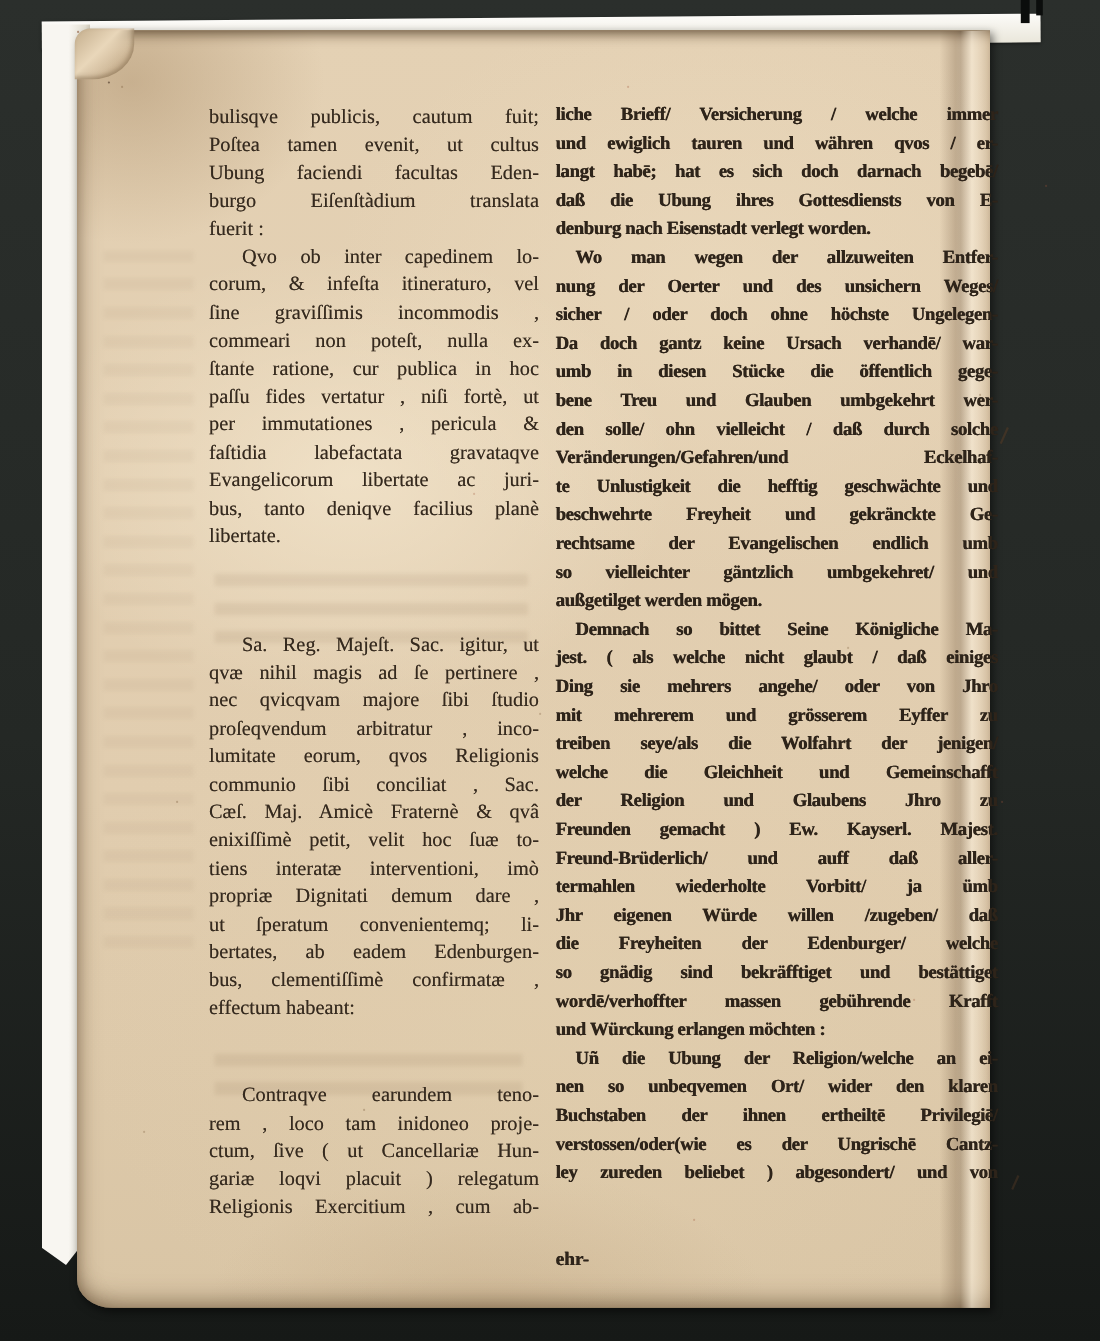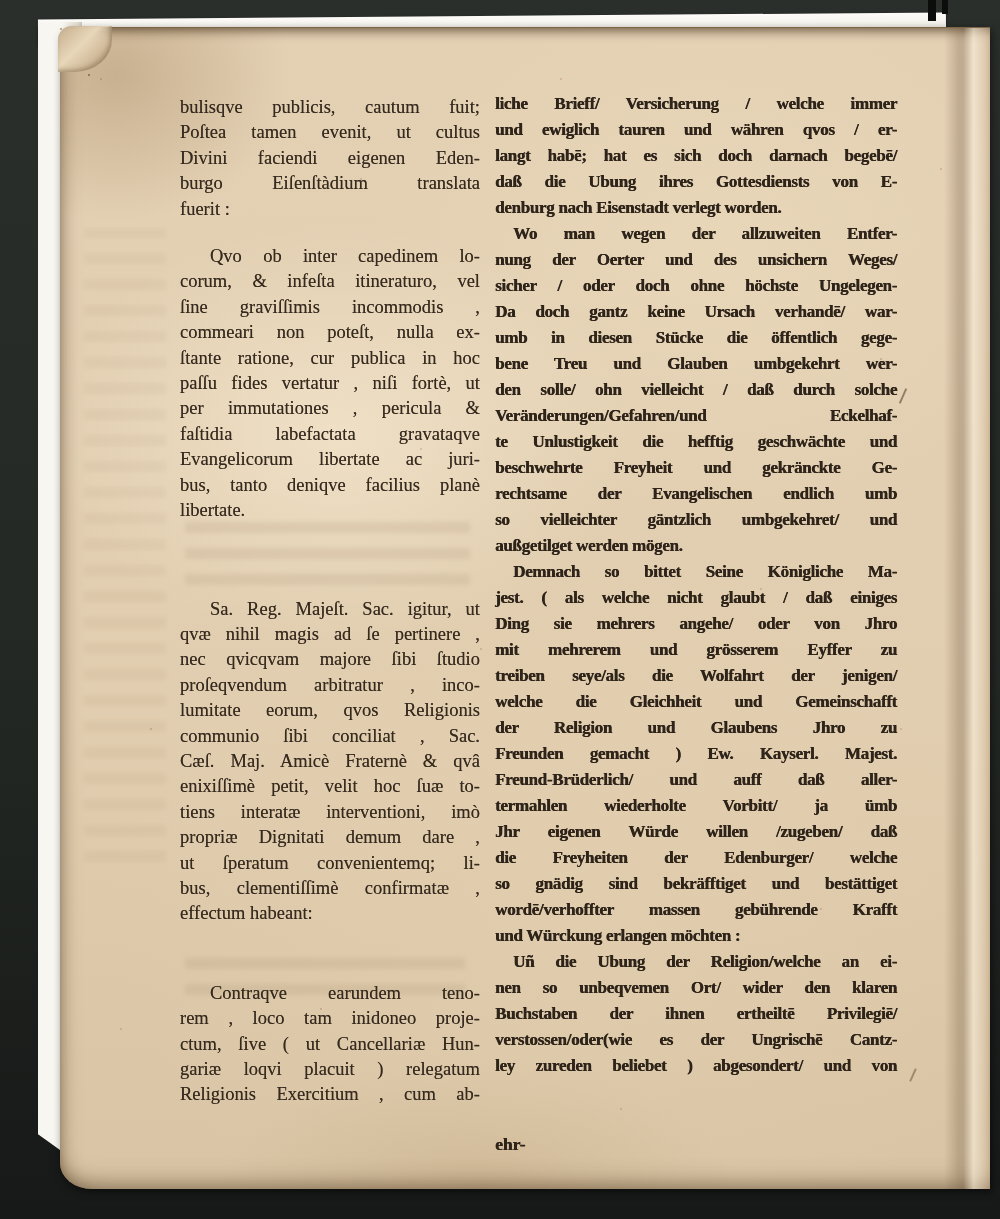--- a/index.html
+++ b/index.html
@@ -14,21 +14,21 @@
   
   .edge-top{position:absolute;left:38px;top:16px;width:908px;height:26px;
     background:linear-gradient(180deg,#fcfbf8,#eae7db);
     transform:rotate(-0.45deg);box-shadow:0 1px 3px rgba(0,0,0,.45);z-index:1;}
   .edge-left{position:absolute;left:38px;top:22px;width:44px;height:1128px;
     background:linear-gradient(90deg,#f8f6f1 55%,#e3dfd2 90%,#cfc9ba 100%);
     clip-path:polygon(0 0,100% 0,100% 97.5%,50% 100%,0 98.6%);
     box-shadow:0 2px 4px rgba(0,0,0,.4);z-index:1;}
 
   
-  .page{position:absolute;left:60px;top:27px;width:930px;height:1161px;z-index:2;
+  .page{position:absolute;left:70px;top:27px;width:830px;height:1161px;z-index:2;
     border-radius:14px 0 0 32px / 12px 0 0 26px;
     background-image:
       radial-gradient(420px 300px at 30% 35%, rgba(255,245,223,.45), transparent 70%),
       radial-gradient(500px 380px at 70% 20%, rgba(238,221,192,.5), transparent 70%),
       radial-gradient(620px 520px at 55% 75%, rgba(228,209,176,.45), transparent 75%),
       radial-gradient(250px 210px at 6% 4%, rgba(172,144,108,.5), transparent 70%),
       radial-gradient(340px 170px at 45% 100%, rgba(188,162,126,.45), transparent 75%),
       linear-gradient(180deg,#e4d1b4 0%,#e1cdaf 60%,#d9c5a5 100%);
     box-shadow:
       inset 0 9px 12px -7px rgba(70,50,28,.8),
@@ -76,21 +76,21 @@
   .notch.n1{left:928px;top:0;width:8px;height:21px;}
   .notch.n2{left:942px;top:0;width:6px;height:14px;}
 
   
   .col{position:absolute;color:#352a1f;}
   .tline{white-space:normal;text-align:justify;text-align-last:justify;width:100%;}
   .tline.last{text-align-last:left;}
   .col-latin{left:120px;top:67px;width:300px;
     font-size:18.5px;line-height:25.4px;
     text-shadow:0 0 .6px rgba(55,40,24,.65);}
-  .col-latin .para + .para{margin-top:22px;}
+  .col-latin .para + .para{}
   .col-latin .para:nth-child(3){margin-top:73px;}
   .col-latin .para:nth-child(4){margin-top:54px;}
   .col-latin .para.indent .tline:first-child{text-indent:30px;}
   .col-german{left:435px;top:63px;width:402px;color:#2e241a;
     font-size:17px;line-height:26px;font-weight:700;letter-spacing:-0.3px;
     text-shadow:.4px 0 0 currentColor;}
   .col-german .para.indent .tline:first-child{text-indent:18px;}
   .catchword{position:absolute;left:435px;top:1103px;width:380px;
     color:#2e241a;font-size:17.5px;line-height:26px;
     font-weight:700;text-shadow:.4px 0 0 currentColor;}
@@ -110,21 +110,21 @@
     <div class="ghost g3"></div>
     <div class="speck s1"></div>
     <div class="speck s2"></div>
     <div class="mark m1"></div>
     <div class="mark m2"></div>
 
     <div class="col col-latin">
         <div class="para">
           <div class="tline">bulisqve publicis, cautum fuit;</div>
           <div class="tline">Poſtea tamen evenit, ut cultus</div>
-          <div class="tline">Divini faciendi eigenen Eden-</div>
+          <div class="tline">Ubung faciendi facultas Eden-</div>
           <div class="tline">burgo Eiſenſtàdium translata</div>
           <div class="tline last">fuerit :</div>
         </div>
         <div class="para indent">
           <div class="tline">Qvo ob inter capedinem lo-</div>
           <div class="tline">corum, &amp; infeſta itineraturo, vel</div>
           <div class="tline">ſine graviſſimis incommodis ,</div>
           <div class="tline">commeari non poteſt,  nulla ex-</div>
           <div class="tline">ſtante ratione, cur publica in hoc</div>
           <div class="tline">paſſu fides vertatur , niſi fortè, ut</div>
@@ -139,20 +139,21 @@
           <div class="tline">qvæ nihil magis ad ſe pertinere ,</div>
           <div class="tline">nec qvicqvam majore ſibi ſtudio</div>
           <div class="tline">proſeqvendum arbitratur , inco-</div>
           <div class="tline">lumitate eorum, qvos Religionis</div>
           <div class="tline">communio ſibi conciliat , Sac.</div>
           <div class="tline">Cæſ. Maj. Amicè Fraternè &amp; qvâ</div>
           <div class="tline">enixiſſimè petit, velit hoc ſuæ to-</div>
           <div class="tline">tiens interatæ interventioni, imò</div>
           <div class="tline">propriæ Dignitati demum dare ,</div>
           <div class="tline">ut ſperatum convenientemq; li-</div>
+          <div class="tline">bertates, ab eadem Edenburgen-</div>
           <div class="tline">bus, clementiſſimè confirmatæ ,</div>
           <div class="tline last">effectum habeant:</div>
         </div>
         <div class="para indent">
           <div class="tline">Contraqve earundem teno-</div>
           <div class="tline">rem ,  loco tam inidoneo proje-</div>
           <div class="tline">ctum, ſive ( ut Cancellariæ Hun-</div>
           <div class="tline">gariæ loqvi placuit ) relegatum</div>
           <div class="tline">Religionis Exercitium , cum ab-</div>
         </div>

